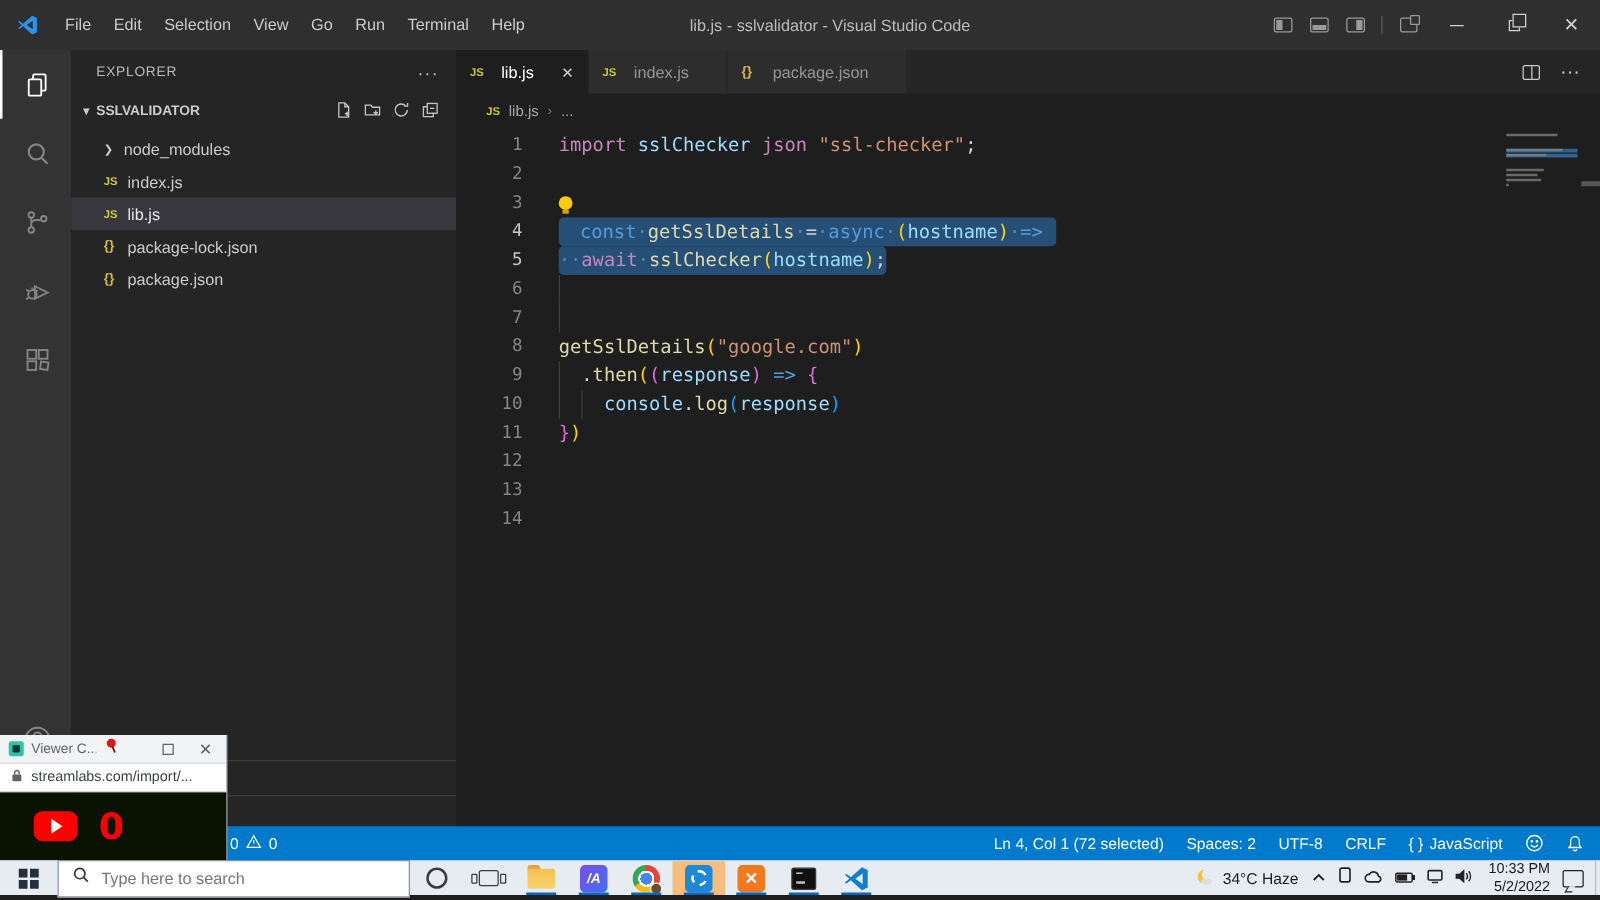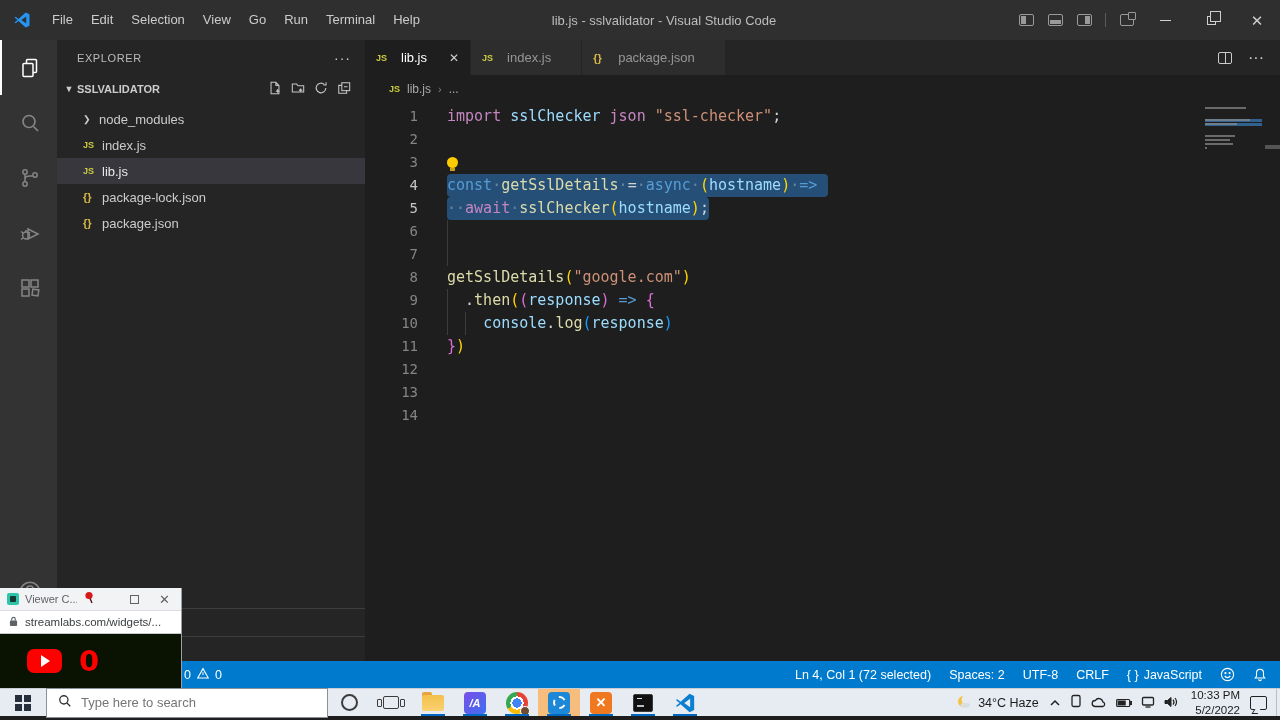--- a/index.html
+++ b/index.html
@@ -75,21 +75,21 @@
   .bc-badge { color:#cbcb41; font-weight:bold; font-size:9px; }
   .bc-sep { font-size:11px; color:#7f7f7f; }
 
   .code { position:absolute; top:63px; left:0; right:0; bottom:0;
     font-family:"DejaVu Sans Mono", monospace; font-size:15px; padding-top:2px; }
   .cl { display:flex; height:23px; line-height:23px; }
   .ln { width:53px; text-align:right; color:#858585; flex:none; font-size:14px; }
   .ln.act { color:#c6c6c6; }
   .lc { margin-left:29px; position:relative; white-space:pre; }
   .lc.sel { background:#264f78; border-radius:4px; }
-  .lc.nl { padding-right:11px; }
+  .lc.nl { padding-right:11px;padding-left:17px; }
   .guide { position:absolute; top:0; bottom:0; width:1px; background:#3c3c3c; }
   .bulb { display:inline-block; width:11px; height:11px; border-radius:50%;
     background:#fc0; position:relative; top:1px; }
   .bulb::after { content:''; position:absolute; left:3px; bottom:-3px; width:5px; height:3px; background:#caa21a; }
 
   .tk-kw{color:#569CD6}.tk-ctrl{color:#C586C0}.tk-fn{color:#DCDCAA}.tk-var{color:#9CDCFE}
   .tk-str{color:#CE9178}.tk-pun{color:#D4D4D4}.tk-b1{color:#FFD700}.tk-b2{color:#DA70D6}
   .tk-b3{color:#179FFF}.tk-ws{color:rgba(255,255,255,.3)}
 
   .minimap { position:absolute; top:4px; right:18px; width:57px; }
@@ -491,21 +491,21 @@
         </svg></span>
     <span class="ov-sp"></span>
     <span class="ov-max"></span>
     <span class="ov-close">✕</span>
   </div>
   <div class="ov-addr">
     <span><svg width="9" height="11" viewBox="0 0 10 12">
           <rect x="1" y="5" width="8" height="6" rx="1" fill="#5f6368"></rect>
           <path d="M3 5V3.5a2 2 0 0 1 4 0V5" fill="none" stroke="#5f6368" stroke-width="1.3"></path>
         </svg></span>
-    <span class="ov-url">streamlabs.com/widgets/...</span>
+    <span class="ov-url">streamlabs.com/import/...</span>
   </div>
   <div class="ov-content">
     <span class="yt-logo"></span>
     <span class="yt-count">0</span>
   </div>
 </div>
 
 <div class="taskbar">
   <div class="tstart">
     <span class="winlogo">

